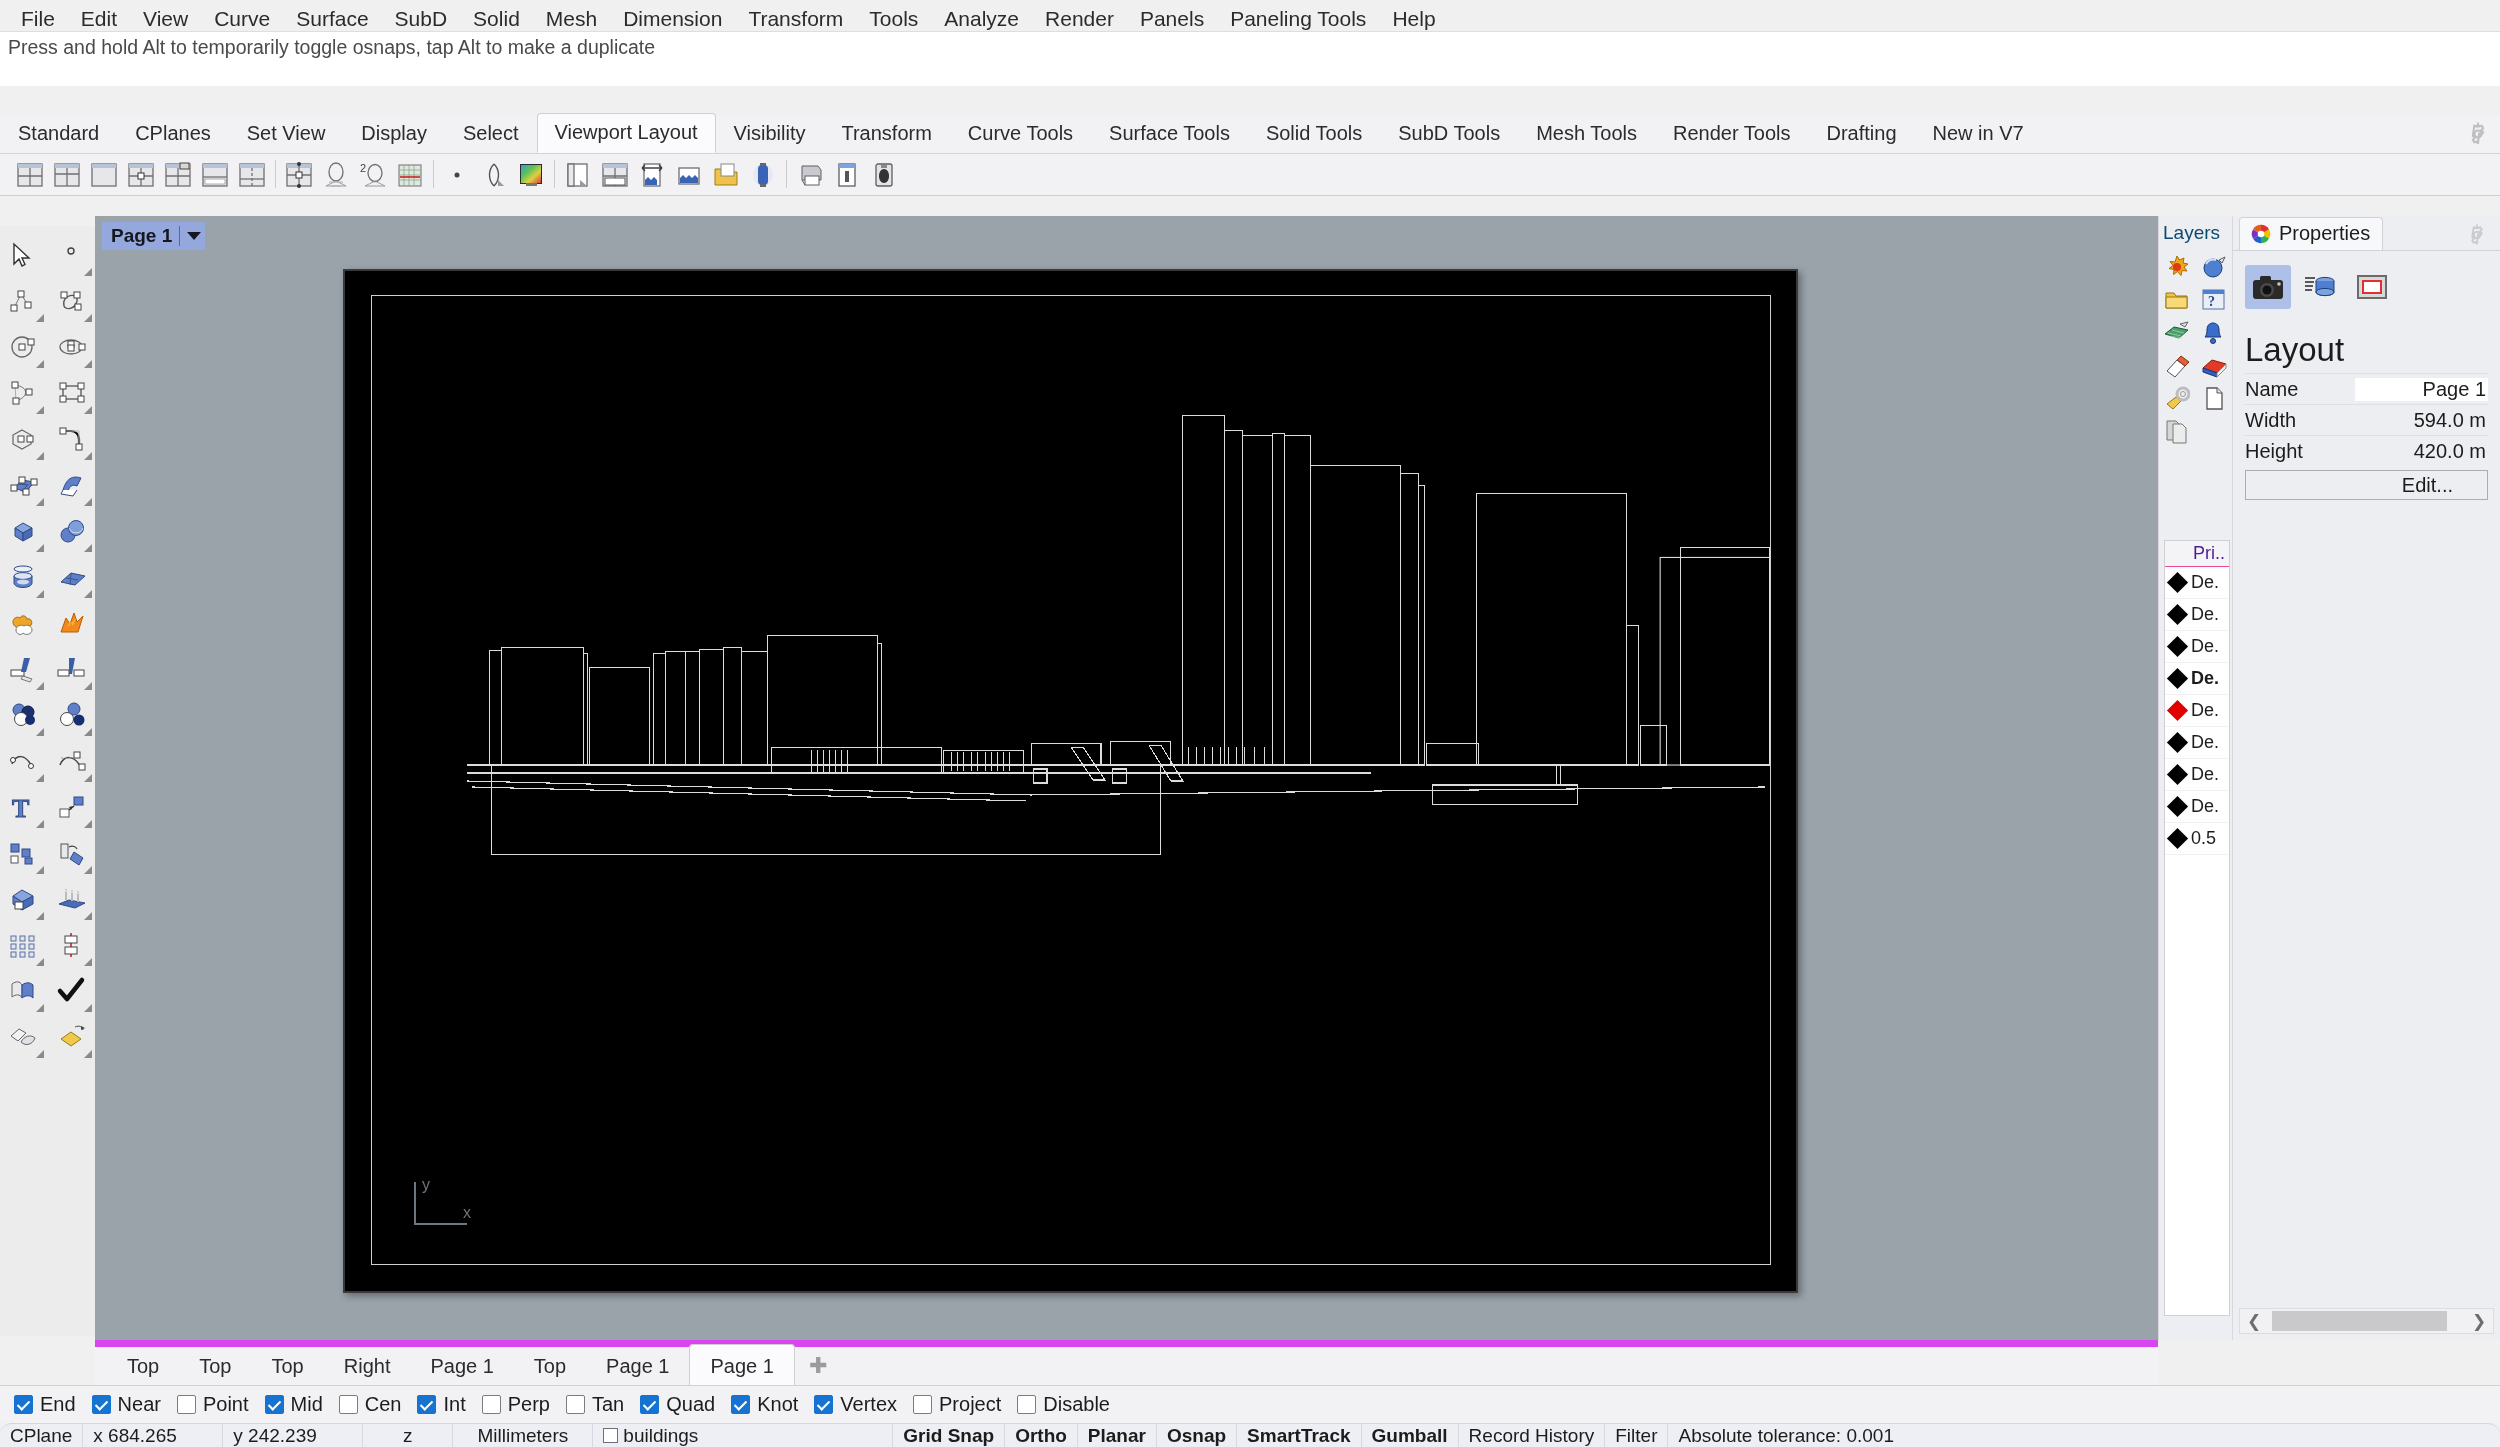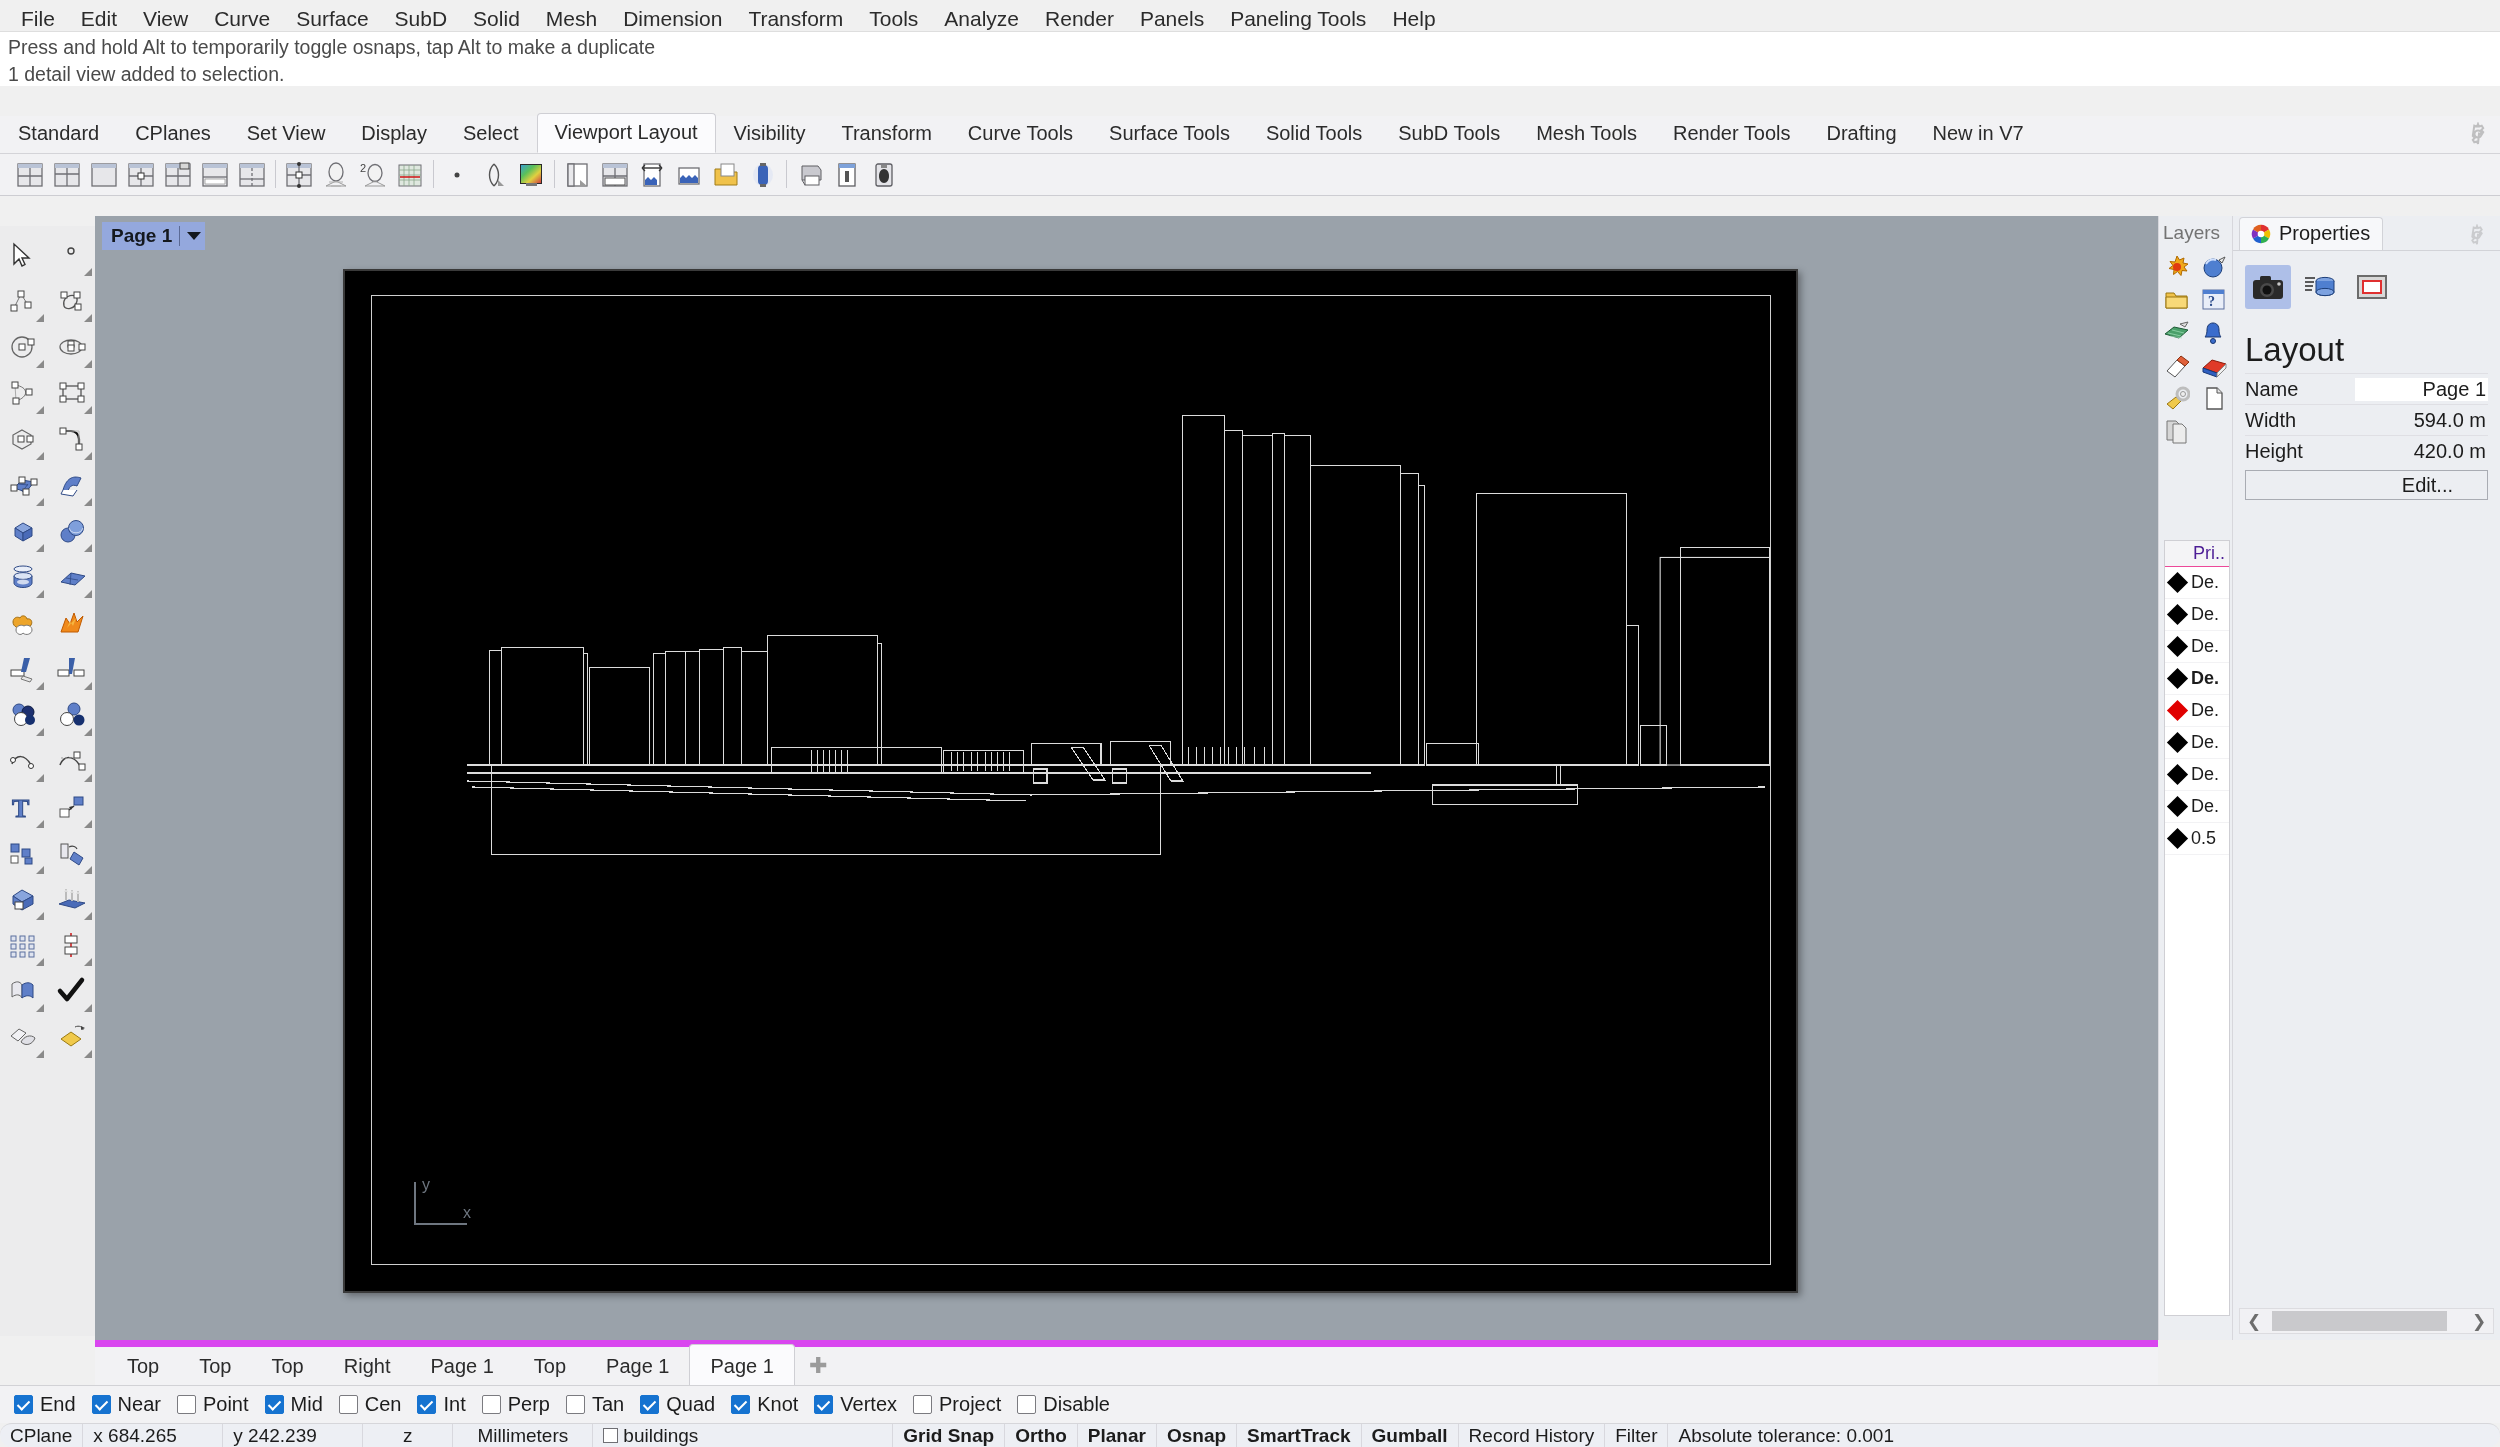--- a/index.html
+++ b/index.html
@@ -116,21 +116,21 @@
   }
   .vp-tab { font-size: 20px; color: #2b2b2b; padding: 9px 20px; line-height: 24px; }
   .vp-tab.active { background: #fbfbfd; border: 1px solid #cfcfd4; border-bottom-color: #fbfbfd; border-radius: 4px 4px 0 0; }
   .vp-plus { font-size: 22px; color: #9b9b9b; padding: 0 14px; }
 
   
   .layers-strip {
     position: absolute; top: 216px; left: 2158px; width: 74px; height: 1124px;
     background: #eceef2; border-left: 1px solid #d7d7dc;
   }
-  .layers-title { font-size: 19px; color: #737373; padding: 6px 0 0 4px; }
+  .layers-title { font-size: 19px; color: #0c4a6e; padding: 6px 0 0 4px; }
   .lay-icons { display: grid; grid-template-columns: 37px 37px; padding-top: 6px; }
   .lay-ic { width: 36px; height: 33px; display:flex; align-items:center; justify-content:center; }
   .lay-table {
     position: absolute; top: 324px; left: 5px; width: 66px; bottom: 24px;
     background: #ffffff; border: 1px solid #cfcfd4;
   }
   .lay-head { height: 26px; display: flex; align-items: center; justify-content: flex-end;
               padding-right: 4px; font-size: 18px; color: #4c1d95; background: #f4f4f6;
               border-bottom: 1px solid #ec4899; }
   .lay-row { height: 32px; display: flex; align-items: center; gap: 6px; padding-left: 5px;
@@ -220,21 +220,20 @@
       <div class="menu-item">Tools</div>
       <div class="menu-item">Analyze</div>
       <div class="menu-item">Render</div>
       <div class="menu-item">Panels</div>
       <div class="menu-item">Paneling Tools</div>
       <div class="menu-item">Help</div>
     </div>
 
   <div class="cmd-history">
     <div class="cmd-line">Press and hold Alt to temporarily toggle osnaps, tap Alt to make a duplicate</div>
-    <div class="cmd-line">1 detail view added to selection.</div>
   </div>
 
 
   <div class="tabbar" id="tabbar">
     <div class="tab">Standard</div>
       <div class="tab">CPlanes</div>
       <div class="tab">Set View</div>
       <div class="tab">Display</div>
       <div class="tab">Select</div>
       <div class="tab active">Viewport Layout</div>

